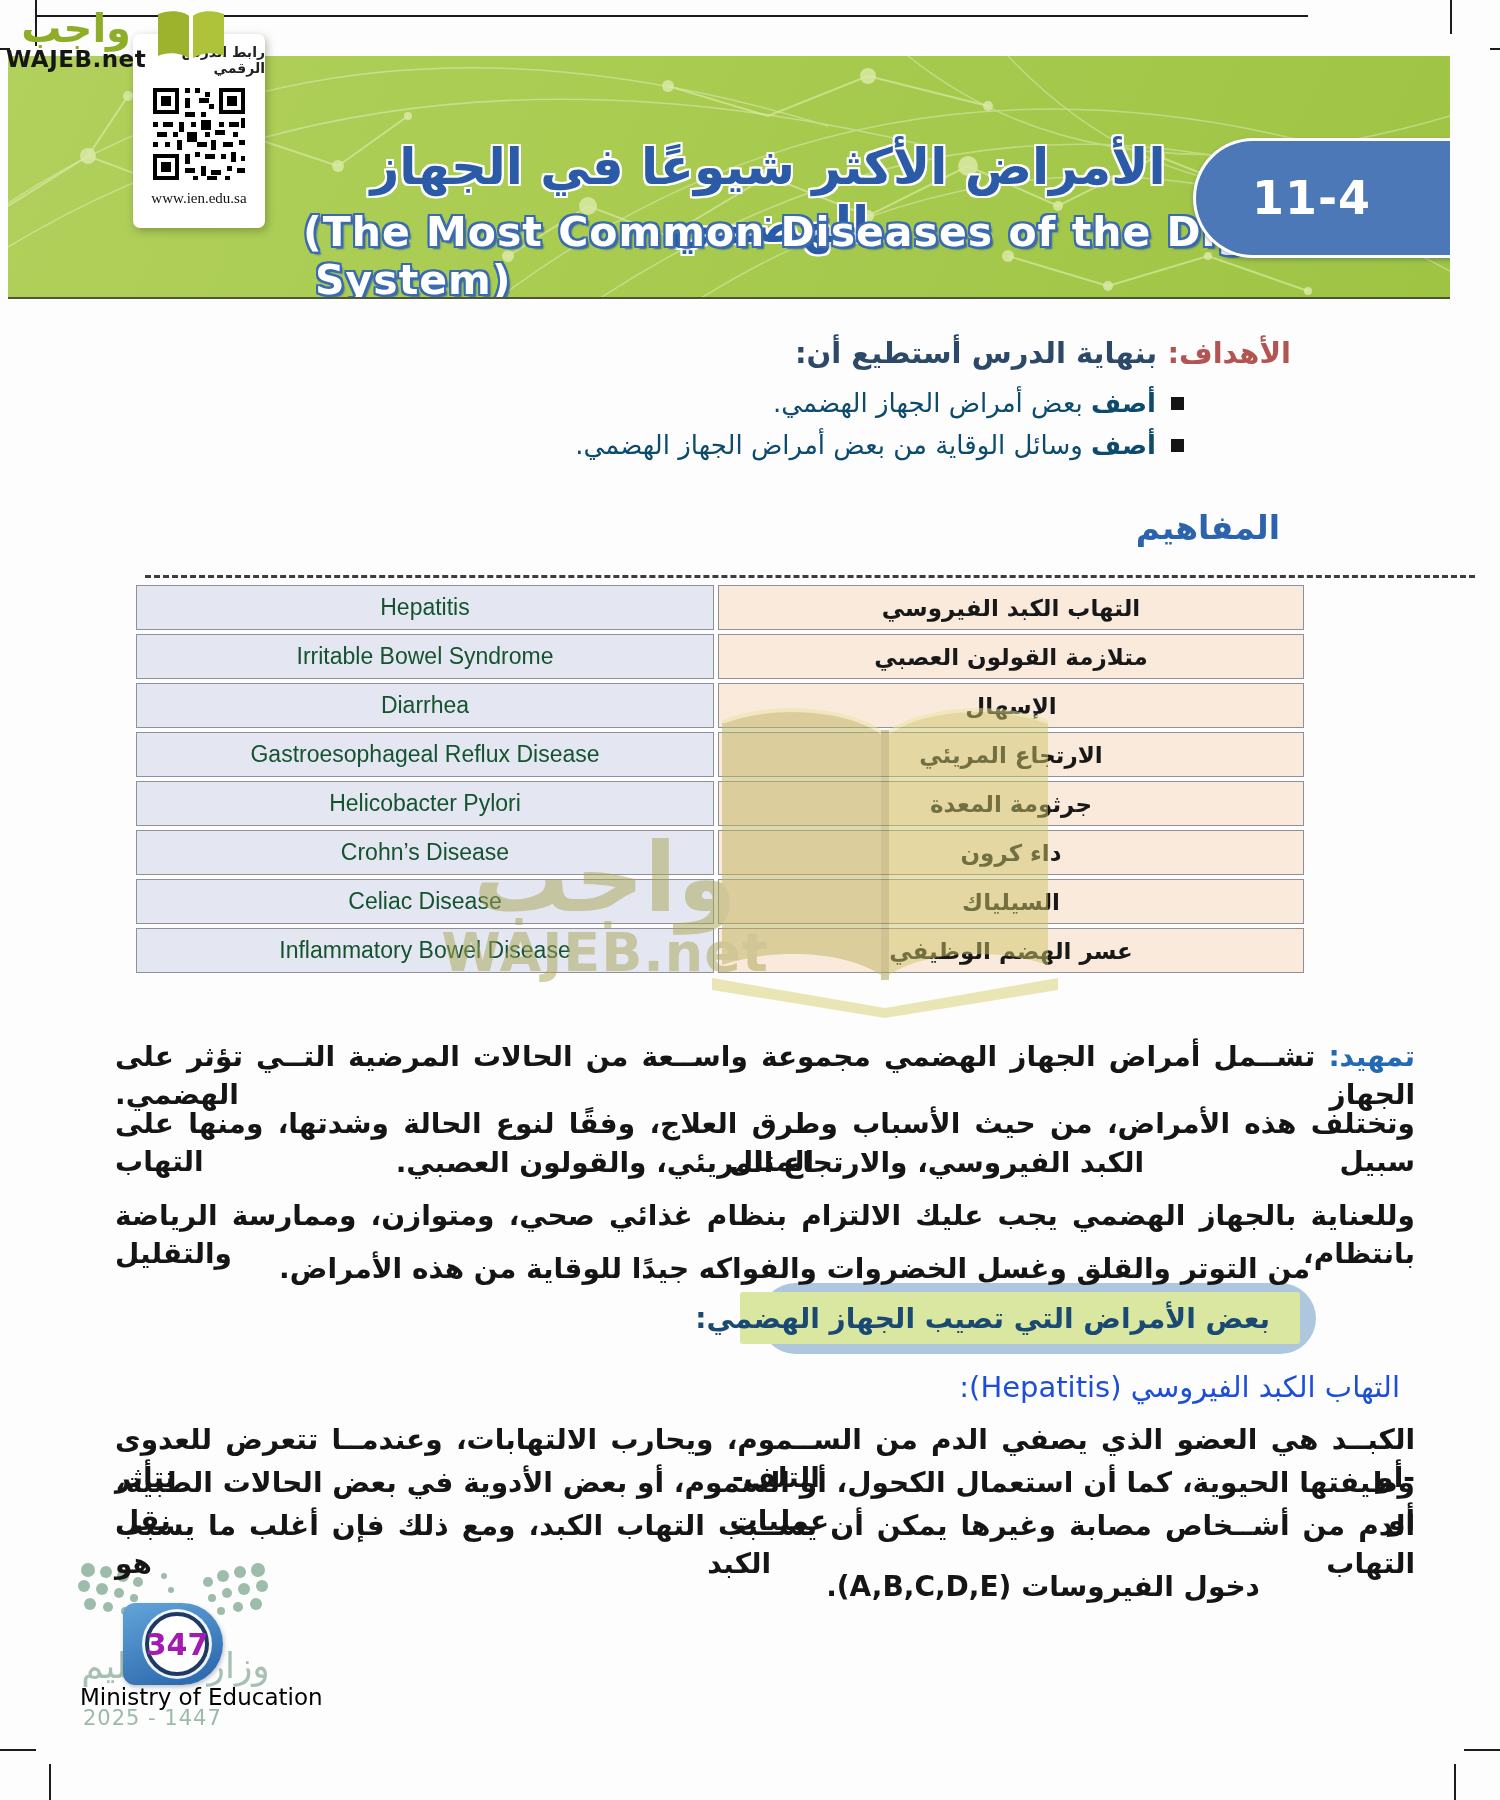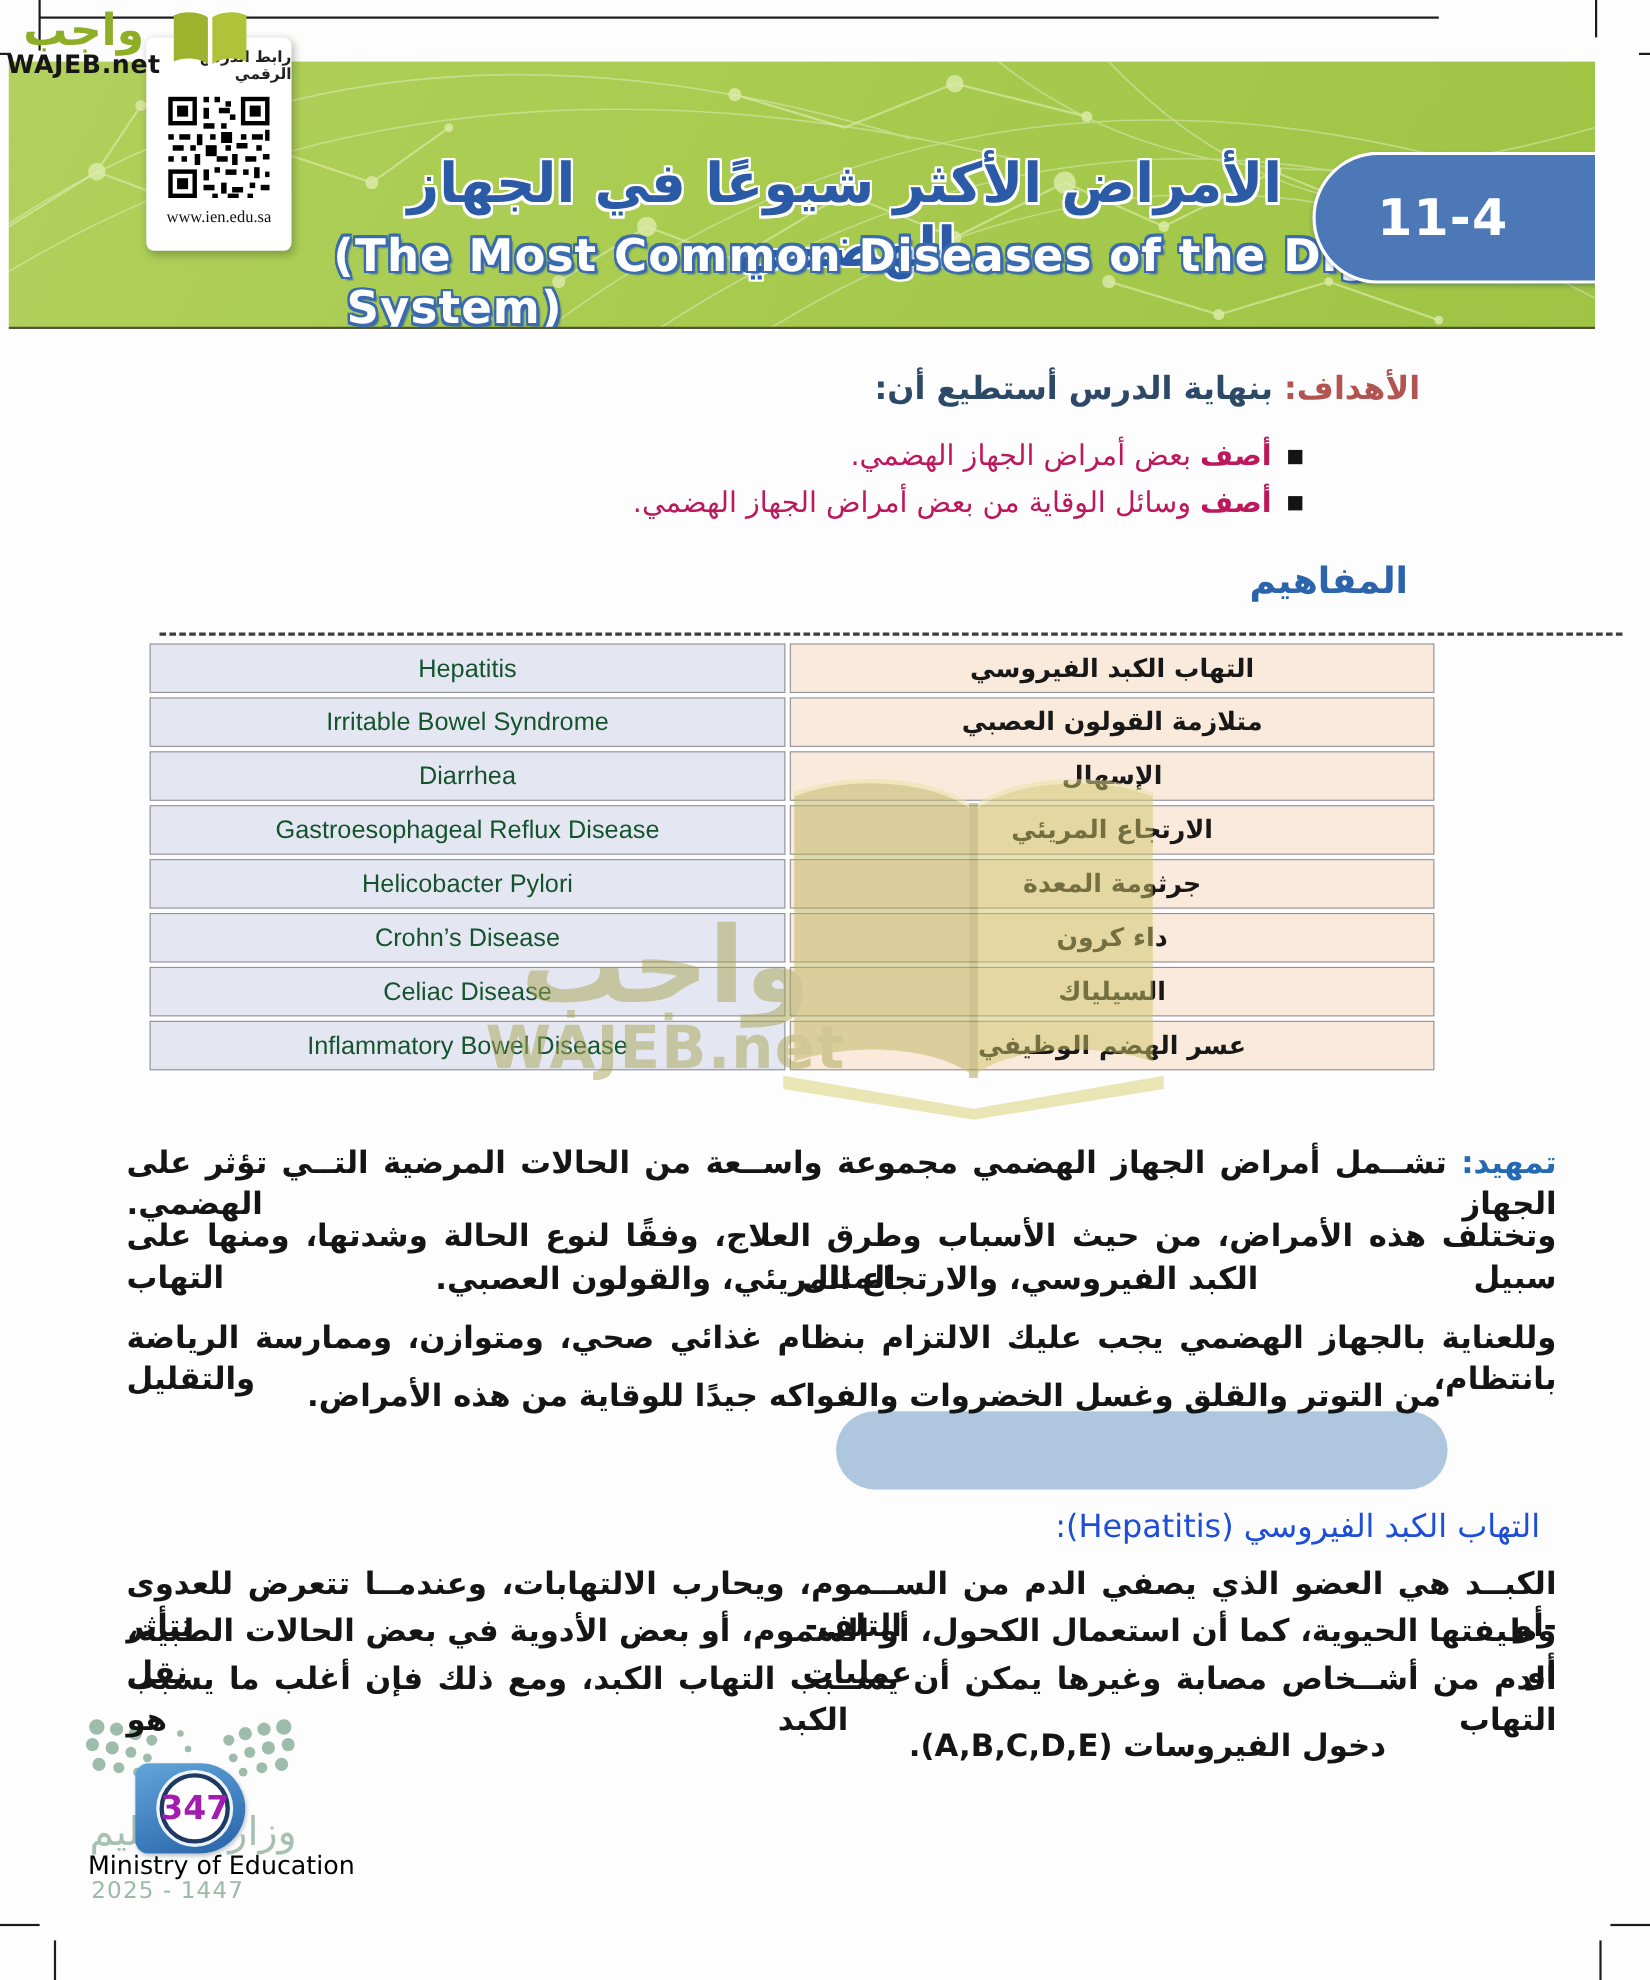--- a/index.html
+++ b/index.html
@@ -36,22 +36,22 @@
   .qr-card{left:133px;top:34px;width:132px;height:194px;background:#ffffff;border-radius:7px;
            box-shadow:2px 3px 8px rgba(40,60,20,.35);z-index:5;
            display:flex;flex-direction:column;align-items:center;padding-top:10px;box-sizing:border-box;}
   .qr-label{font-size:14px;font-weight:bold;color:#222;direction:rtl;}
   .qr-url{font-family:"Liberation Serif",serif;font-size:15px;color:#111;}
 
   
   .obj-head{top:336px;right:209px;font-size:29px;font-weight:bold;direction:rtl;white-space:nowrap;}
   .obj-red{color:#b25451;}
   .obj-navy{color:#2c4a68;}
-  .obj-item{right:316px;direction:rtl;white-space:nowrap;font-size:26px;color:#be185d;
-            display:flex;flex-direction:row;align-items:center;gap:15px;margin-top:12px;}
+  .obj-item{right:316px;direction:rtl;white-space:nowrap;font-size:26px;color:#0c4a6e;
+            display:flex;flex-direction:row;align-items:center;gap:15px;}
   .obj-sq{width:13px;height:13px;background:#141414;flex:0 0 auto;}
   .obj-verb{font-weight:bold;}
 
   
   .concepts-head{top:508px;right:220px;font-size:33px;font-weight:bold;color:#2c63ad;direction:rtl;}
   .dashline{left:145px;top:575px;width:1330px;border-top:3px dashed #3d3d3d;height:0;}
   .ctable{left:136px;top:585px;width:1168px;display:grid;grid-template-columns:578px 1fr;
           gap:4px;z-index:1;}
   .ctable .cell{height:43px;border:1px solid #90909a;display:flex;align-items:center;justify-content:center;}
   .cell.en{background:#e4e7f2;font-family:"Liberation Sans",sans-serif;font-size:23px;color:#14532d;}
@@ -303,20 +303,23 @@
     <span> </span>
     <span>تشــمل أمراض الجهاز الهضمي مجموعة واســعة من الحالات المرضية التــي تؤثر على الجهاز الهضمي.</span>
   </div>
   <div class="abs para pjust" style="top:1091px;margin-top:14px;">وتختلف هذه الأمراض، من حيث الأسباب وطرق العلاج، وفقًا لنوع الحالة وشدتها، ومنها على سبيل المثال التهاب</div>
   <div class="abs para" style="top:1144px;right:356px;white-space:nowrap;">الكبد الفيروسي، والارتجاع المريئي، والقولون العصبي.</div>
   <div class="abs para pjust" style="top:1197px;">وللعناية بالجهاز الهضمي يجب عليك الالتزام بنظام غذائي صحي، ومتوازن، وممارسة الرياضة بانتظام، والتقليل</div>
   <div class="abs para" style="top:1250px;right:190px;white-space:nowrap;">من التوتر والقلق وغسل الخضروات والفواكه جيدًا للوقاية من هذه الأمراض.</div>
 
   <div class="abs secbox">
     <div class="sec-pill"></div>
+    <div class="sec-green">
+      <span>بعض الأمراض التي تصيب الجهاز الهضمي:</span>
+    </div>
   </div>
 
   <div class="abs subhead">التهاب الكبد الفيروسي (Hepatitis):</div>
   <div class="abs para pjust" style="top:1421px;">الكبــد هي العضو الذي يصفي الدم من الســموم، ويحارب الالتهابات، وعندمــا تتعرض للعدوى -أو التلف- تتأثر</div>
   <div class="abs para pjust" style="top:1464px;">وظيفتها الحيوية، كما أن استعمال الكحول، أو السموم، أو بعض الأدوية في بعض الحالات الطبية، أو عمليات نقل</div>
   <div class="abs para pjust" style="top:1507px;">الدم من أشــخاص مصابة وغيرها يمكن أن يســبب التهاب الكبد، ومع ذلك فإن أغلب ما يسبب التهاب الكبد هو</div>
   <div class="abs para" style="top:1550px;right:240px;white-space:nowrap;margin-top:18px;">دخول الفيروسات (A,B,C,D,E).</div>
 
   <svg class="abs" width="190" height="60" viewBox="0 0 190 60" style="left:78px;top:1562px;">
     <g fill="#93b5a2" opacity="0.9">

